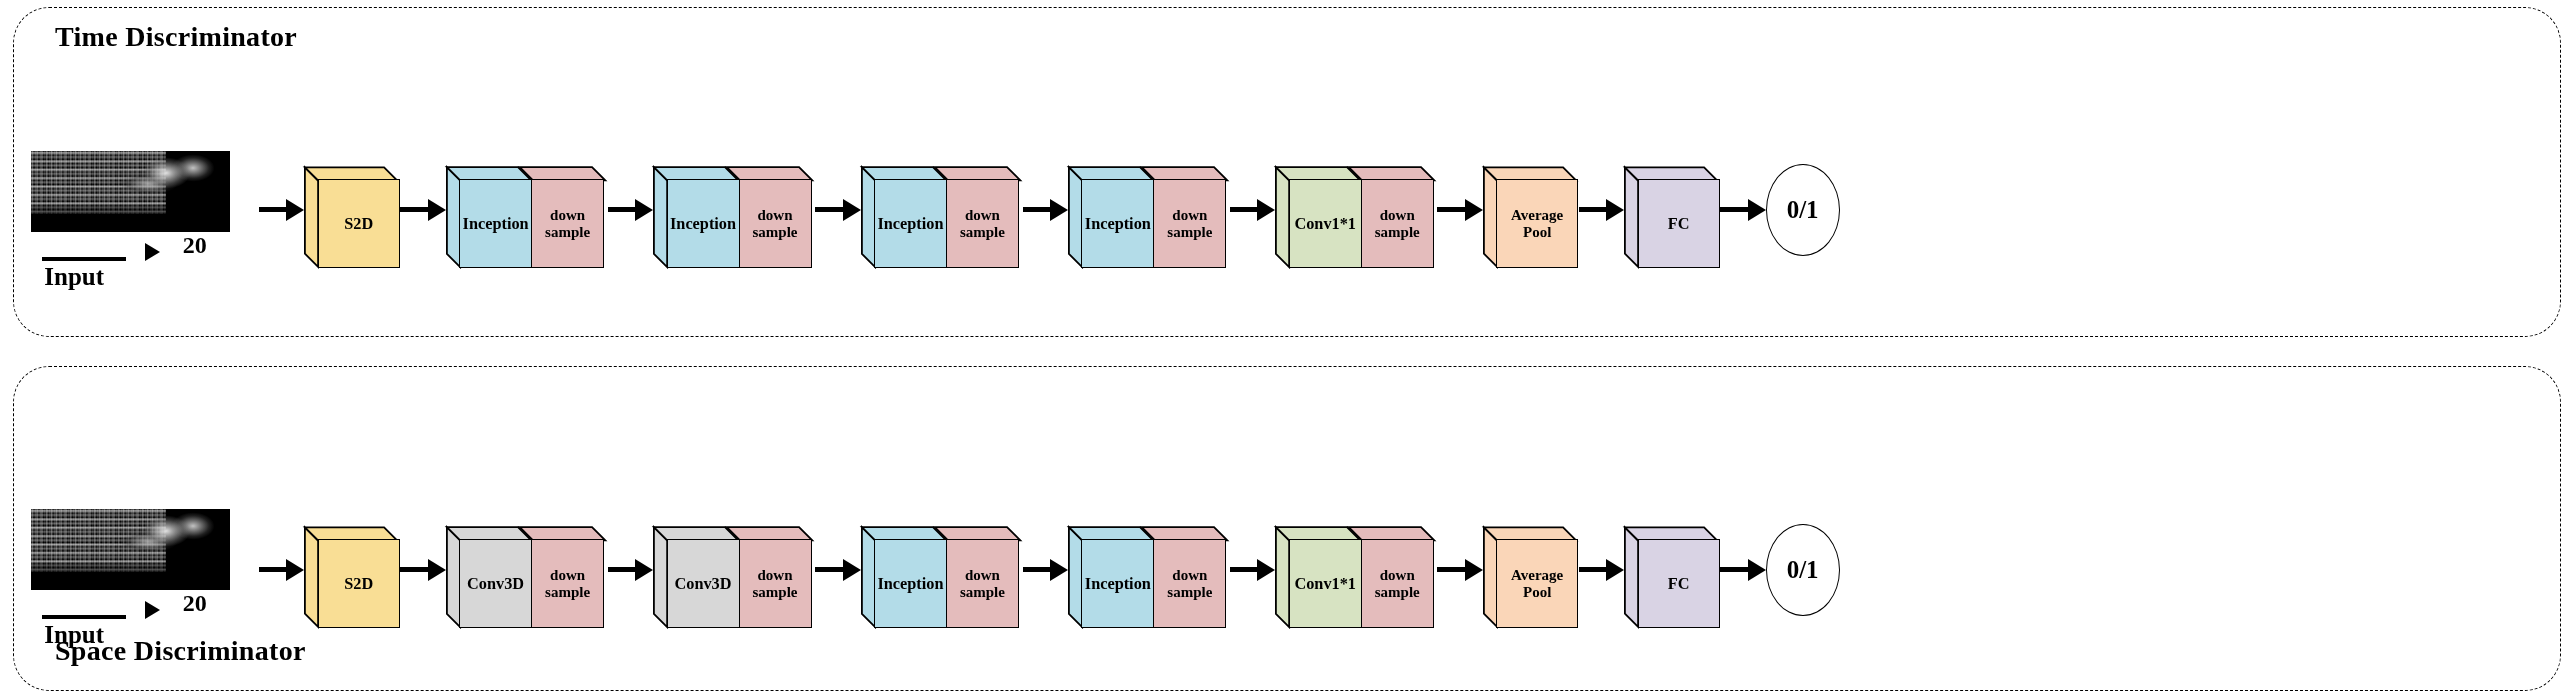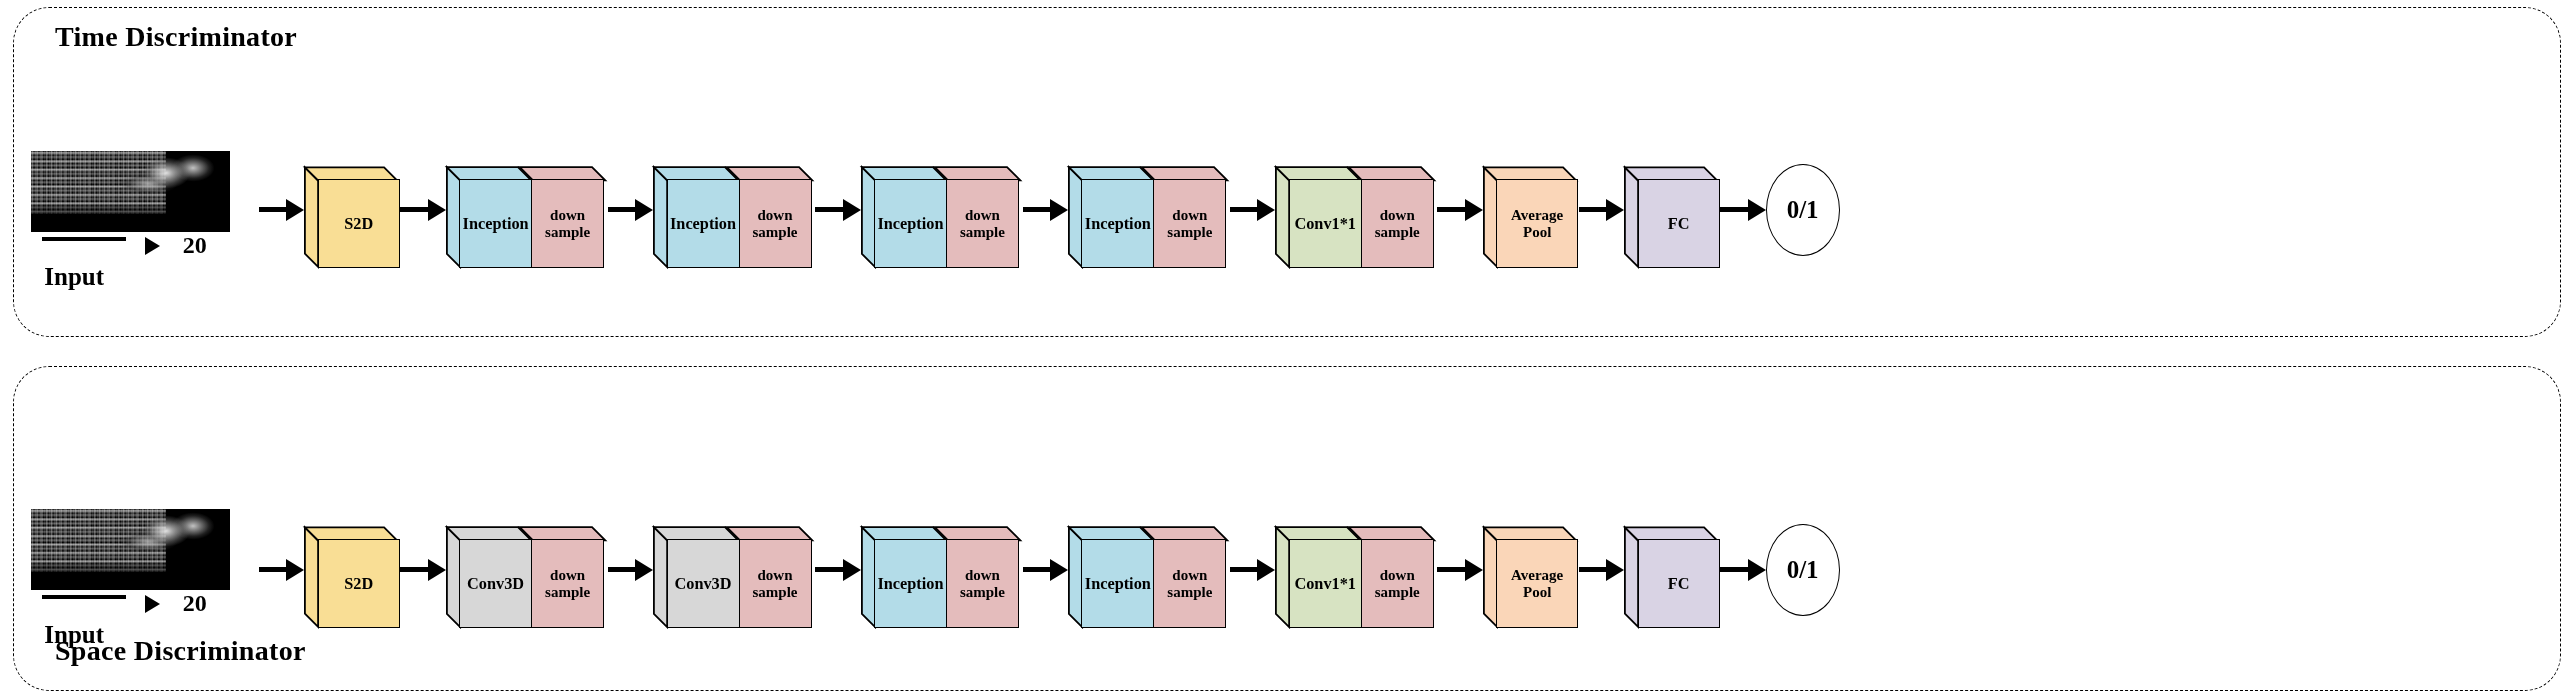--- a/index.html
+++ b/index.html
@@ -66,21 +66,21 @@
       radial-gradient(ellipse 34% 26% at 25% 62%, rgba(190,190,190,0.8) 0%, rgba(60,60,60,0.3) 58%, rgba(0,0,0,0) 82%);
   }
   .thumb .fade{
     position:absolute;left:0;bottom:0;width:100%;height:34%;
     background:linear-gradient(180deg, rgba(0,0,0,0.1) 0%, #000 60%);
   }
 
   
   .scale-row{
     position:absolute; left:11px; top:86px;
-    display:flex; align-items:flex-start;gap:20px;
+    display:flex; align-items:flex-end;gap:20px;
   }
   .scale-line{
     width:84px;height:4.2px;background:#000;
   }
   .scale-head{
     width:0;height:0;
     border-left:15.7px solid #000;
     border-top:9px solid transparent;
     border-bottom:9px solid transparent;
     margin-left:-0.6px;

